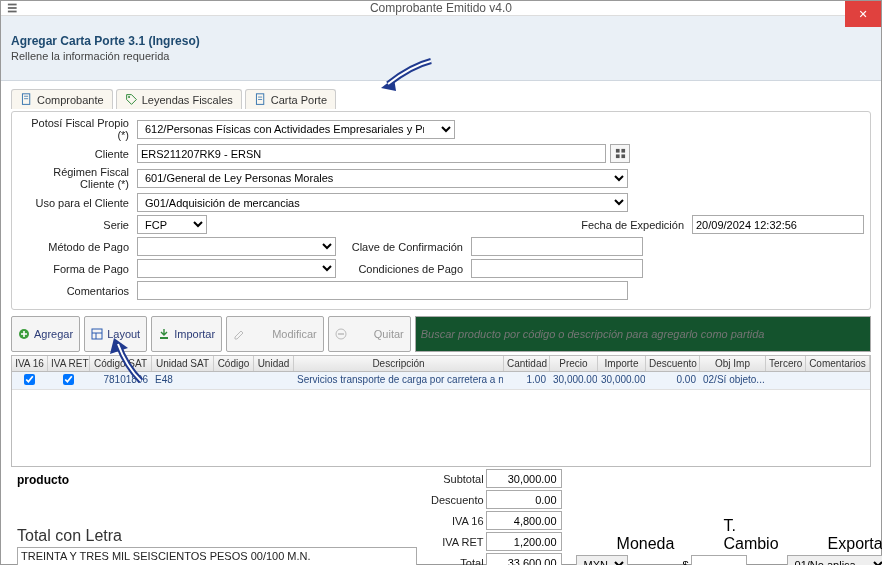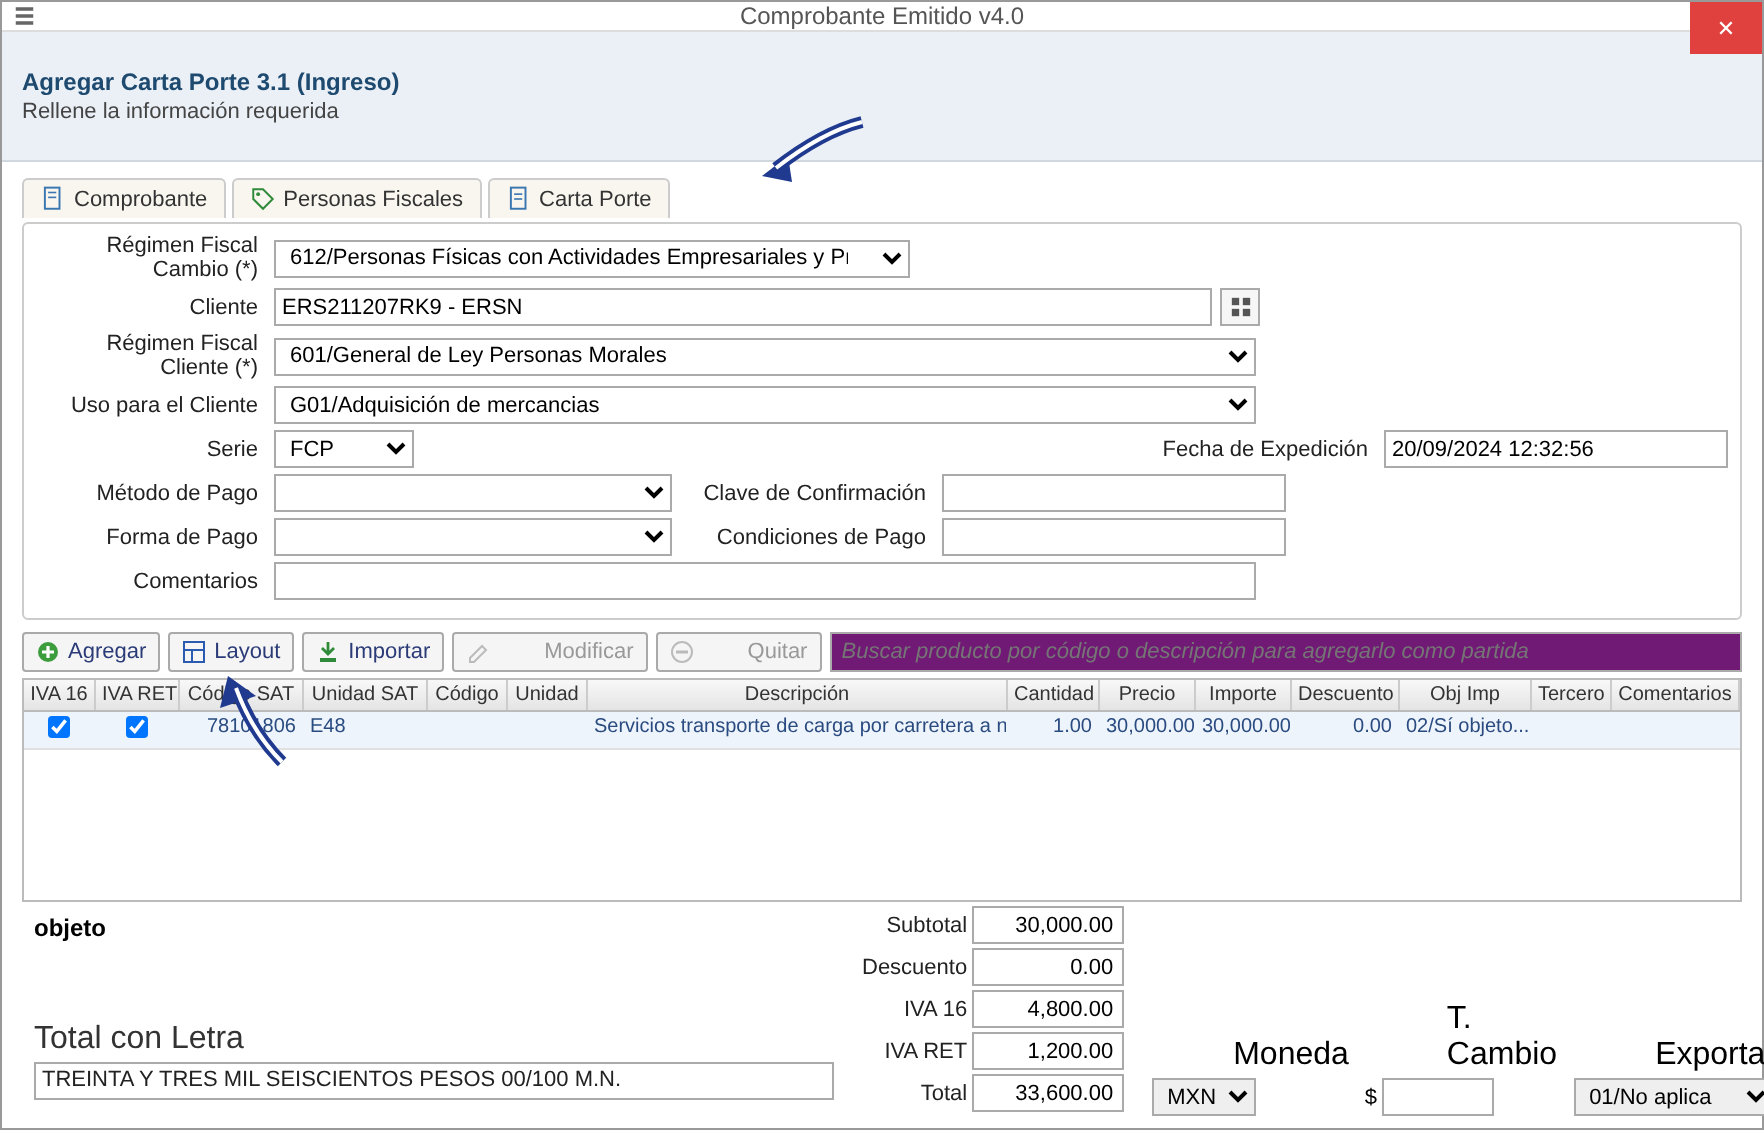--- a/index.html
+++ b/index.html
@@ -19,21 +19,21 @@
 .form-panel { border: 1px solid #ccc; border-radius: 3px; padding: 5px 6px 6px 6px; }
 .form-row { display: flex; align-items: center; margin-bottom: 3px; gap: 4px; }
 .form-row label { width: 115px; text-align: right; padding-right: 4px; color: #222; font-size: 11px; }
 .form-row input[type=text], .form-row select { border: 1px solid #aaa; height: 19px; padding: 1px 3px; font-size: 11px; background: #fff; }
 .form-row select { padding-right: 14px; }
 .btn-icon-only { width: 20px; height: 19px; border: 1px solid #aaa; background: #f6f6f6; display: flex; align-items: center; justify-content: center; cursor: pointer; }
 .toolbar { display: flex; gap: 4px; margin-top: 6px; }
 .tb-btn { border: 1px solid #aaa; background: #f5f5f5; padding: 2px 6px; display: flex; align-items: center; gap: 4px; cursor: pointer; border-radius: 2px; color: #2b3b77; font-size: 11px; }
 .tb-btn.disabled { color: #999; gap: 27px; }
 .tb-btn svg { width: 12px; height: 12px; }
-.search-box { flex: 1; border: 1px solid #aaa; height: 20px; padding: 1px 5px; font-style: italic; color: #999; background:#701a75; }
+.search-box { flex: 1; border: 1px solid #aaa; height: 36px; padding: 1px 5px; font-style: italic; color: #999; background:#14532d; }
 .grid-area { border: 1px solid #bbb; margin-top: 3px; }
 .grid-header { display: flex; background: linear-gradient(#f8f8f8,#e4e4e4); border-bottom: 1px solid #bbb; }
 .grid-header .gh { border-right: 1px solid #ccc; padding: 2px 3px; text-align: center; font-size: 10px; color: #333; overflow: hidden; white-space: nowrap; }
 .grid-body { background: #fff; height: 94px; }
 .grid-row { display: flex; background: #eef4fb; border-bottom:1px solid #e0e0e0; }
 .grid-row .gc { border-right: 1px solid transparent; padding: 2px 3px; font-size: 10px; color: #2a4b80; overflow: hidden; white-space: nowrap; }
 .col-iva16 { width: 36px; text-align:center;} .col-ivaret { width: 42px; text-align:center;} .col-csat { width: 62px; text-align:right;} .col-usat{width:62px;} .col-codigo{width:40px;} .col-unidad{width:40px;} .col-desc{flex:1;} .col-cant{width:46px;text-align:right;} .col-precio{width:48px;text-align:right;} .col-importe{width:48px;text-align:right;} .col-descu{width:54px;text-align:right;} .col-obj{width:66px;} .col-ter{width:40px;} .col-com{width:64px;}
 .chk { width: 11px; height: 11px; display:inline-block; }
 .bottom { display: flex; padding: 2px 6px 6px 6px; gap: 14px; }
 .left-b { flex: 1; }
@@ -83,35 +83,35 @@
             <line x1="5" y1="4" x2="10" y2="4" stroke="#3a77b0"></line>
             <line x1="5" y1="7" x2="10" y2="7" stroke="#3a77b0"></line>
           </svg>
         <span>Comprobante</span>
       </div>
       <div class="tab">
         <svg viewBox="0 0 16 16">
             <path d="M2 2 L8 2 L14 8 L8 14 L2 8 Z" fill="none" stroke="#2f8a3a" stroke-width="1.2"></path>
             <circle cx="5" cy="5" r="1.2" fill="#2f8a3a"></circle>
           </svg>
-        <span>Personas Fiscales</span>
+        <span>Leyendas Fiscales</span>
       </div>
       <div class="tab">
         <svg viewBox="0 0 16 16">
             <rect x="3" y="1" width="9" height="13" fill="none" stroke="#3a77b0" stroke-width="1.2"></rect>
             <line x1="5" y1="5" x2="10" y2="5" stroke="#3a77b0"></line>
             <line x1="5" y1="8" x2="10" y2="8" stroke="#3a77b0"></line>
           </svg>
         <span>Carta Porte</span>
       </div>
     </div>
 
     <div class="form-panel">
       <div class="form-row">
-        <label>Régimen Fiscal Cambio (*)</label>
+        <label>Potosí Fiscal Propio (*)</label>
         <select style="width:318px"><option>612/Personas Físicas con Actividades Empresariales y Profesionales</option></select>
       </div>
       <div class="form-row">
         <label>Cliente</label>
         <input type="text" style="width: 469px;" value="ERS211207RK9 - ERSN">
         <div class="btn-icon-only">
             <svg width="11" height="11" viewBox="0 0 12 12">
               <rect x="1" y="1" width="4" height="4" fill="#555"></rect>
               <rect x="7" y="1" width="4" height="4" fill="#555"></rect>
               <rect x="1" y="7" width="4" height="4" fill="#555"></rect>
@@ -225,21 +225,21 @@
           <div class="gc col-descu">0.00</div>
           <div class="gc col-obj">02/Sí objeto...</div>
           <div class="gc col-ter"></div>
           <div class="gc col-com"></div>
         </div>
       </div>
     </div>
 
     <div class="bottom">
       <div class="left-b">
-        <div class="ingreso">objeto</div>
+        <div class="ingreso">producto</div>
         <div class="letra-label">Total con Letra</div>
         <div class="letra-val">TREINTA Y TRES MIL SEISCIENTOS PESOS 00/100 M.N.</div>
       </div>
       <div class="totals">
         <div class="tot-row">
             <label>Subtotal</label>
             <input type="text" readonly="" value="30,000.00" style="">
           </div>
         <div class="tot-row">
             <label>Descuento</label>

